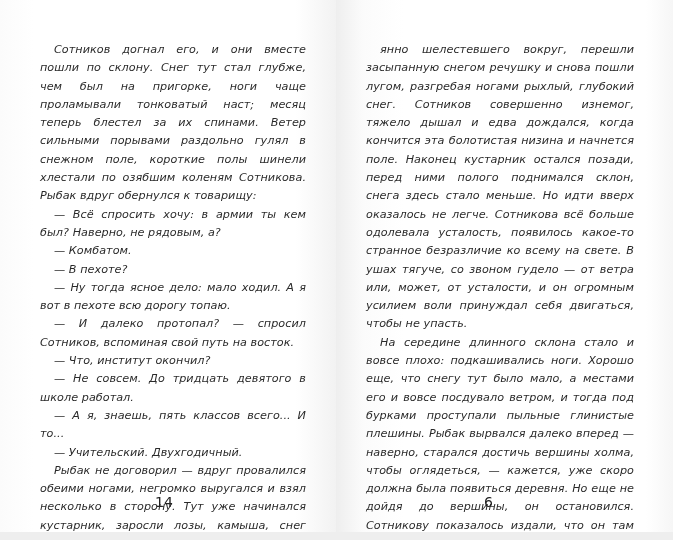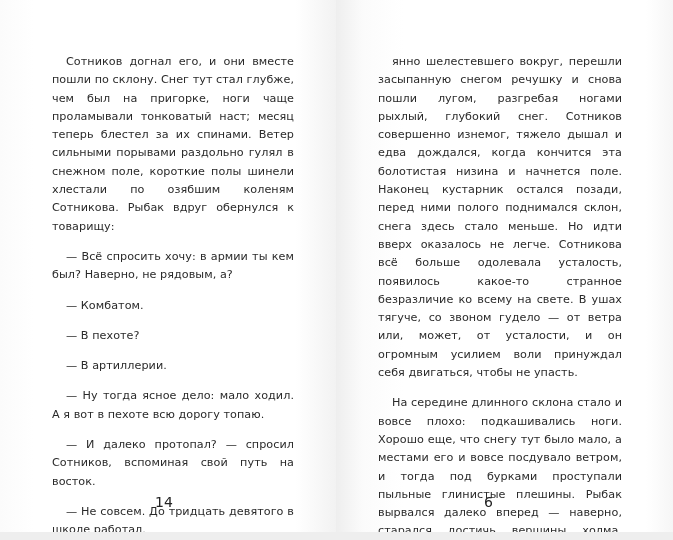--- a/index.html
+++ b/index.html
@@ -29,21 +29,21 @@
     .text {
       position: absolute;
       font-size: 11.2px;
       line-height: 18.3px;
       color: #2a2a2a;
       text-align: justify;
       letter-spacing: 0.05px;
     }
     .page.left .text { left: 40px; top: 41px; width: 266px; }
     .page.right .text { left: 30px; top: 41px; width: 268px; }
-    .text p { margin: 12px; text-indent: 14px; }
+    .text p { margin: 0; text-indent: 14px; font-style: italic; }
     .folio {
       position: absolute; top: 494px;
       font-size: 14px; color: #222;
       width: 40px; text-align: left;
     }
     .page.left .folio { left: 155px; }
     .page.right .folio { left: 148px; }
     .bottom-shadow {
       position: absolute; left: 0; right: 0; bottom: 0; height: 8px;
       background: #eeeeee;
@@ -52,25 +52,24 @@
 </head>
 <body>
 
 <div class="spread">
   <div class="page left">
     <div class="text">
       <p>Сотников догнал его, и они вместе пошли по склону. Снег тут стал глубже, чем был на пригорке, ноги чаще проламывали тонковатый наст; месяц теперь блестел за их спинами. Ветер сильными порывами раздольно гулял в снежном поле, короткие полы шинели хлестали по озябшим коленям Сотникова. Рыбак вдруг обернулся к товарищу:</p>
       <p>— Всё спросить хочу: в армии ты кем был? Наверно, не рядовым, а?</p>
       <p>— Комбатом.</p>
       <p>— В пехоте?</p>
-      <p>— В артиллерии.</p>
       <p>— Ну тогда ясное дело: мало ходил. А я вот в пехоте всю дорогу топаю.</p>
       <p>— И далеко протопал? — спросил Сотников, вспоминая свой путь на восток.</p>
+      <p>— Что, институт окончил?</p>
       <p>— Не совсем. До тридцать девятого в школе работал.</p>
-      <p>— Что, институт окончил?</p>
       <p>— А я, знаешь, пять классов всего... И то...</p>
       <p>— Учительский. Двухгодичный.</p>
       <p>Рыбак не договорил — вдруг провалился обеими ногами, негромко выругался и взял несколько в сторону. Тут уже начинался кустарник, заросли лозы, камыша, снег стал рыхлее и почти не держал наверху; под ногами, кажется, было болото. Сотников в нерешительности остановился, выбирая, куда ступить.</p>
 
     </div>
     <div class="folio">14</div>
   </div>
   <div class="page right">
     <div class="text">
       <p>янно шелестевшего вокруг, перешли засыпанную снегом речушку и снова пошли лугом, разгребая ногами рыхлый, глубокий снег. Сотников совершенно изнемог, тяжело дышал и едва дождался, когда кончится эта болотистая низина и начнется поле. Наконец кустарник остался позади, перед ними полого поднимался склон, снега здесь стало меньше. Но идти вверх оказалось не легче. Сотникова всё больше одолевала усталость, появилось какое-то странное безразличие ко всему на свете. В ушах тягуче, со звоном гудело — от ветра или, может, от усталости, и он огромным усилием воли принуждал себя двигаться, чтобы не упасть.</p>

